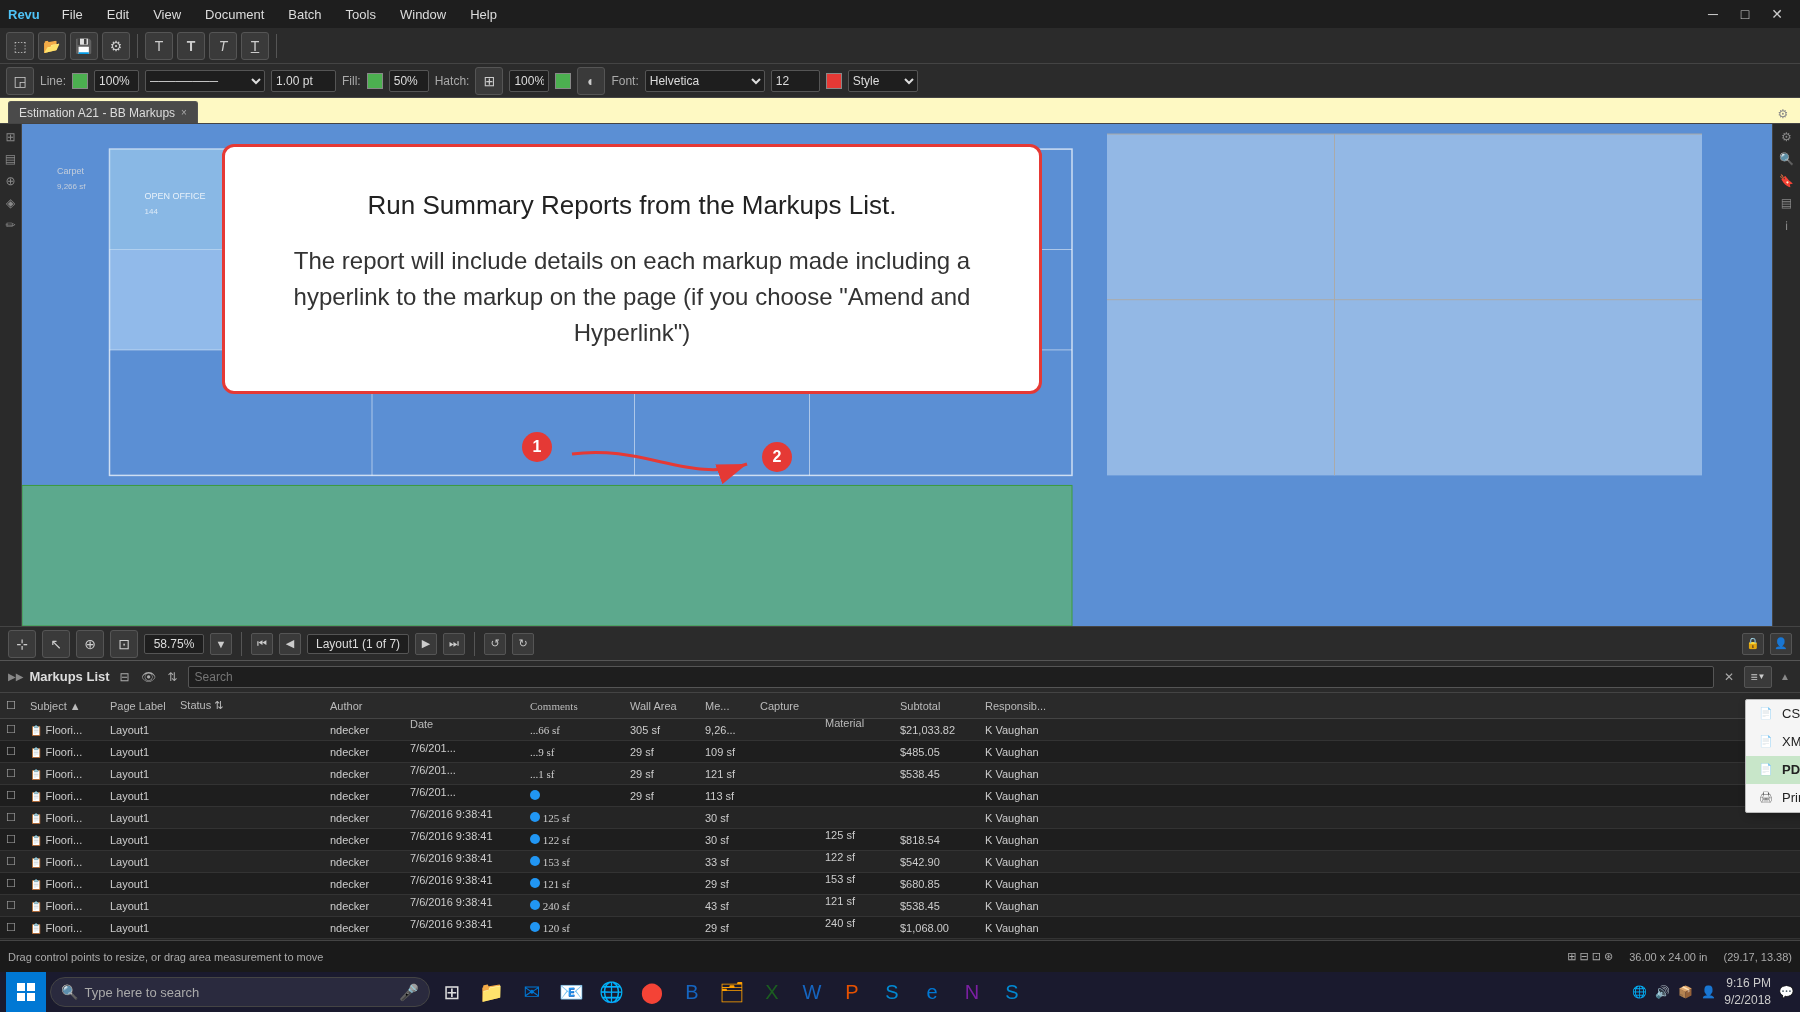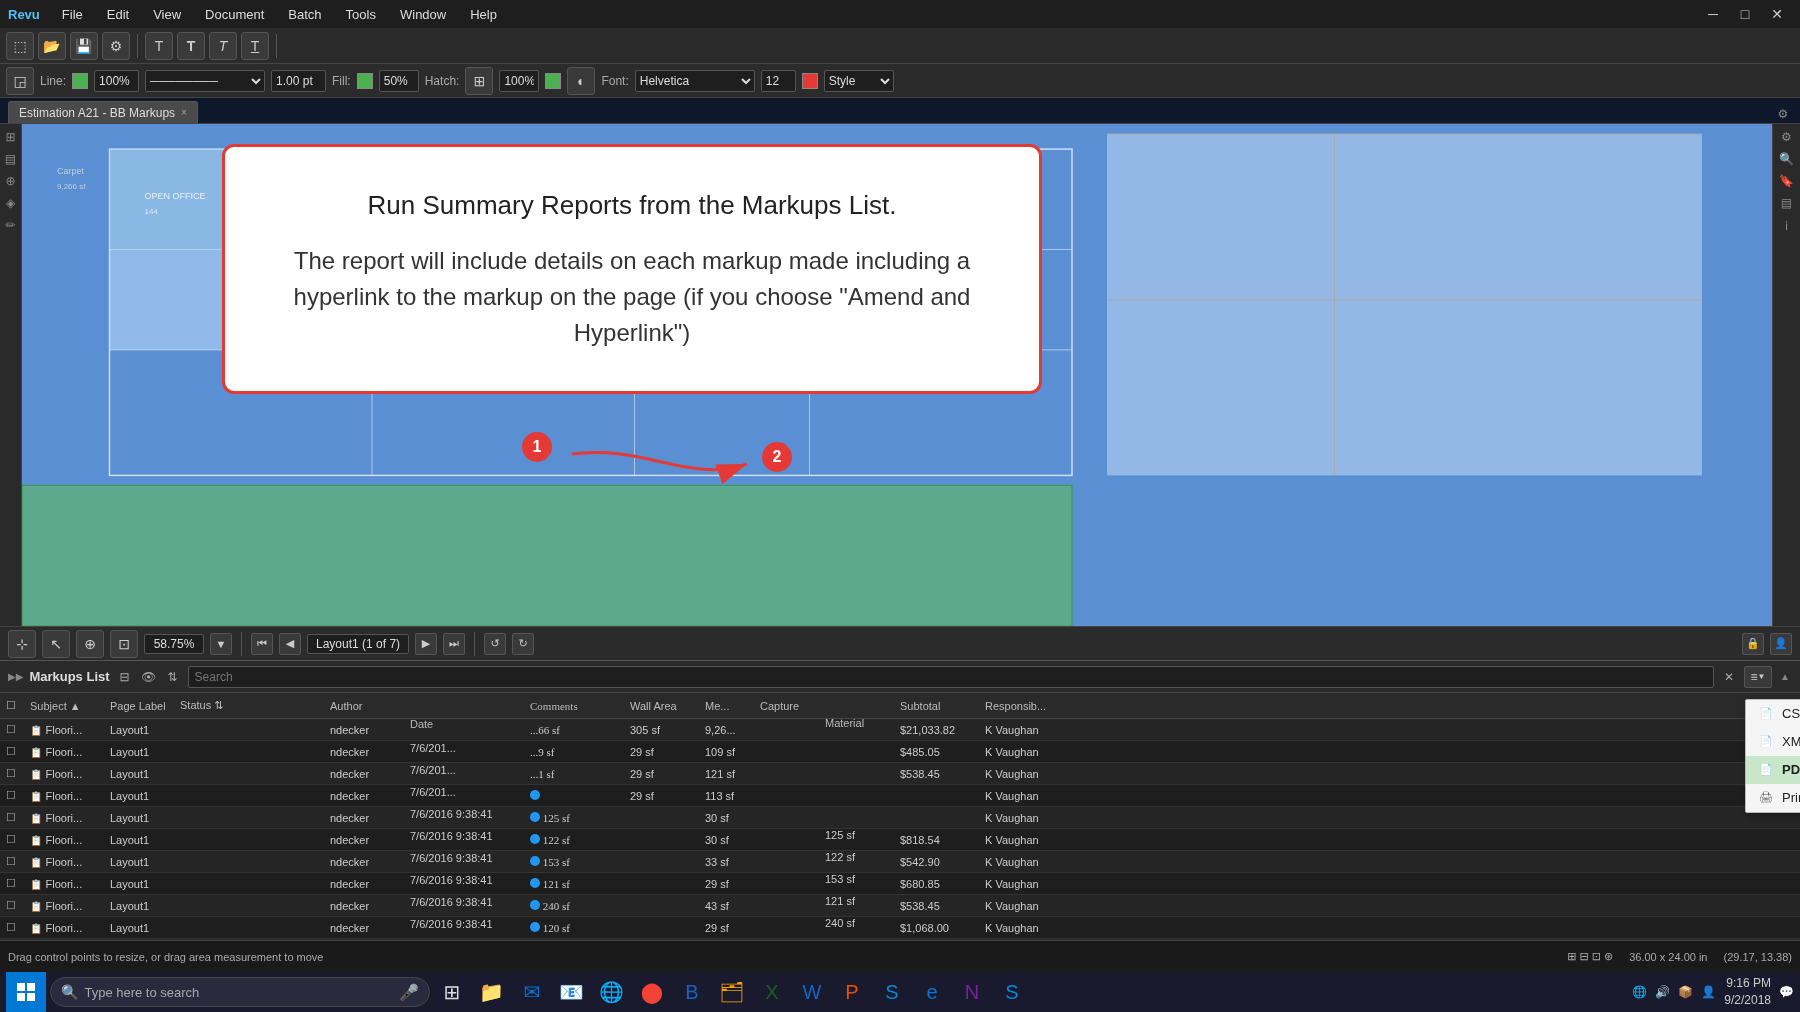--- a/index.html
+++ b/index.html
@@ -69,21 +69,21 @@
       border: 1px solid #555;
       border-radius: 2px;
       color: #ddd;
       font-size: 12px;
     }
     .color-swatch { width: 16px; height: 16px; border: 1px solid #888; }
 
     
     #tabbar {
       height: 26px;
-      background: #0f172a;
+      background: #fef9c3;
       display: flex;
       align-items: flex-end;
       padding: 0 8px;
       border-bottom: 1px solid #444;
     }
     .tab {
       height: 22px;
       background: #3a3a3a;
       border: 1px solid #555;
       border-bottom: none;
@@ -396,34 +396,34 @@
 </div>
 
 <div id="toolbar2">
   <div class="tb-btn">◲</div>
   <span class="tb2-label">Line:</span>
   <div class="color-swatch" style="background:#4caf50;"></div>
   <input class="tb2-input" style="width: 45px;" value="100%">
   <select class="tb2-select" style="width:120px;">
     <option>────────</option>
   </select>
-  <input class="tb2-input" style="width: 55px;" value="1.00 pt">
+  <input class="tb2-input" style="width: 65px;" value="1.00 pt">
   <span class="tb2-label">Fill:</span>
   <div class="color-swatch" style="background:#4caf50;"></div>
   <input class="tb2-input" style="width: 40px;" value="50%">
   <span class="tb2-label">Hatch:</span>
   <div class="tb-btn">⊞</div>
   <input class="tb2-input" style="width: 40px;" value="100%">
   <div class="color-swatch" style="background:#4caf50;"></div>
   <div class="tb-btn">◐</div>
   <span class="tb2-label">Font:</span>
   <select class="tb2-select" style="width:120px;">
     <option>Helvetica</option>
   </select>
-  <input class="tb2-input" style="width: 35px;" value="12">
+  <input class="tb2-input" style="width: 49px;" value="12">
   <div class="color-swatch" style="background:#e53935;"></div>
   <select class="tb2-select" style="width:70px;">
     <option>Style</option>
   </select>
 </div>
 
 <div id="tabbar">
   <div class="tab active">
     <span>Estimation A21 - BB Markups</span>
     <span class="tab-close">×</span>

